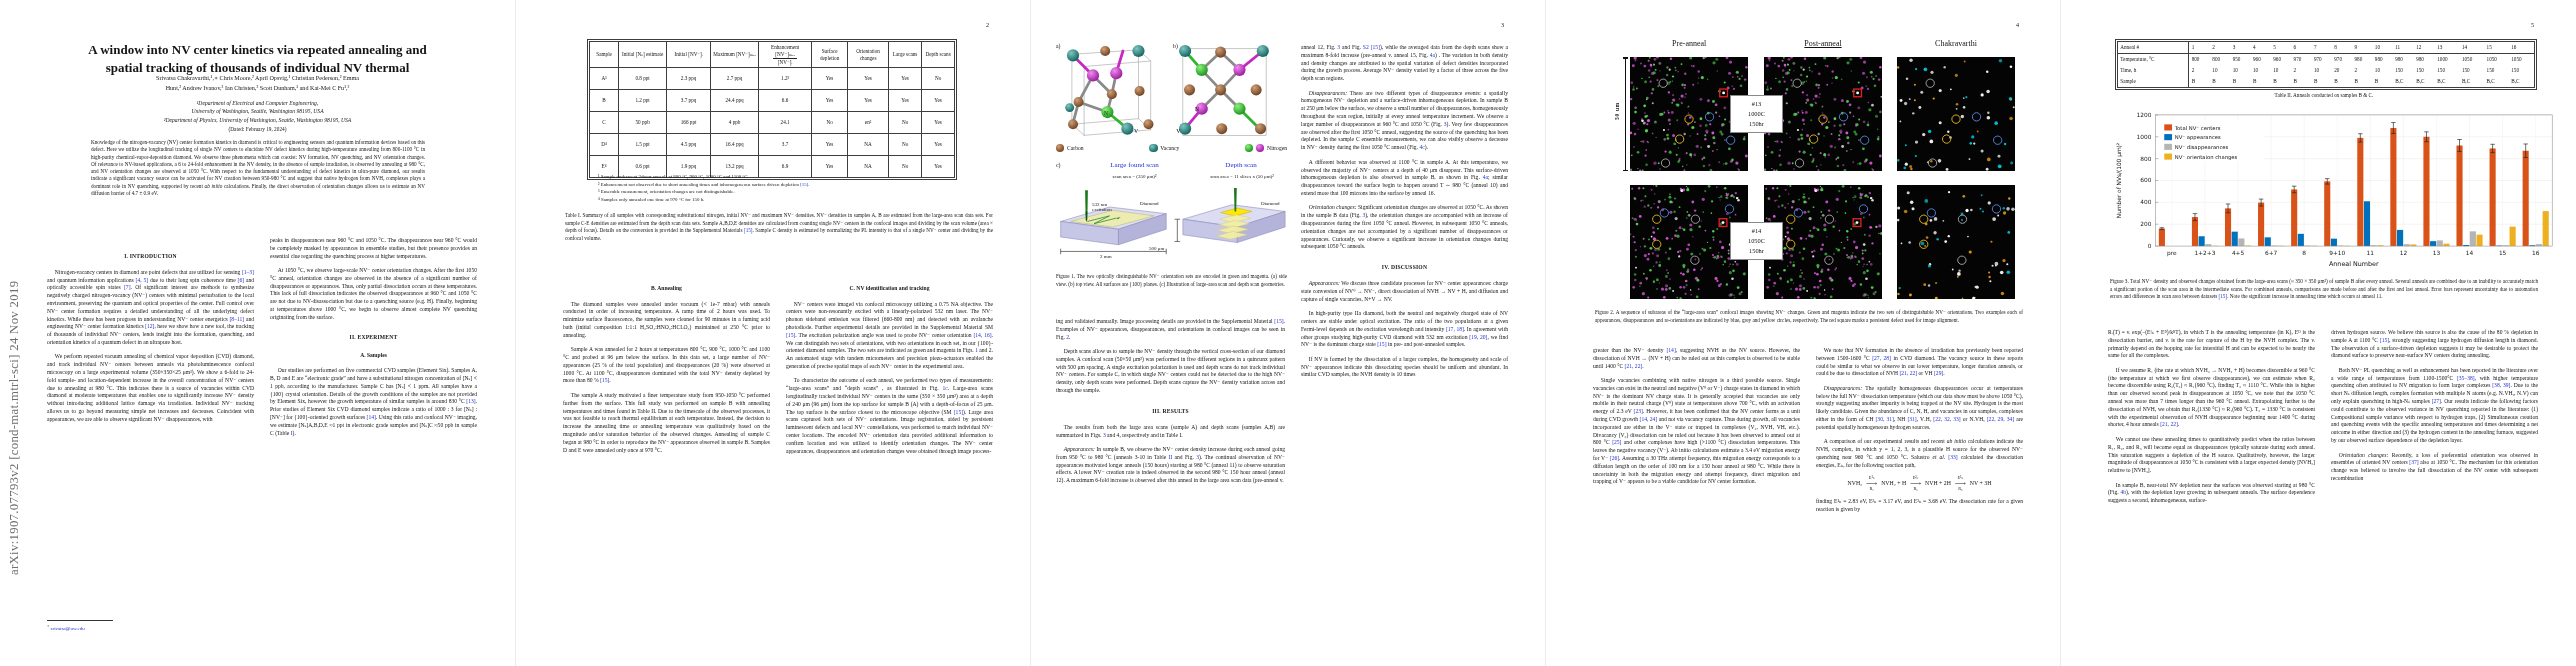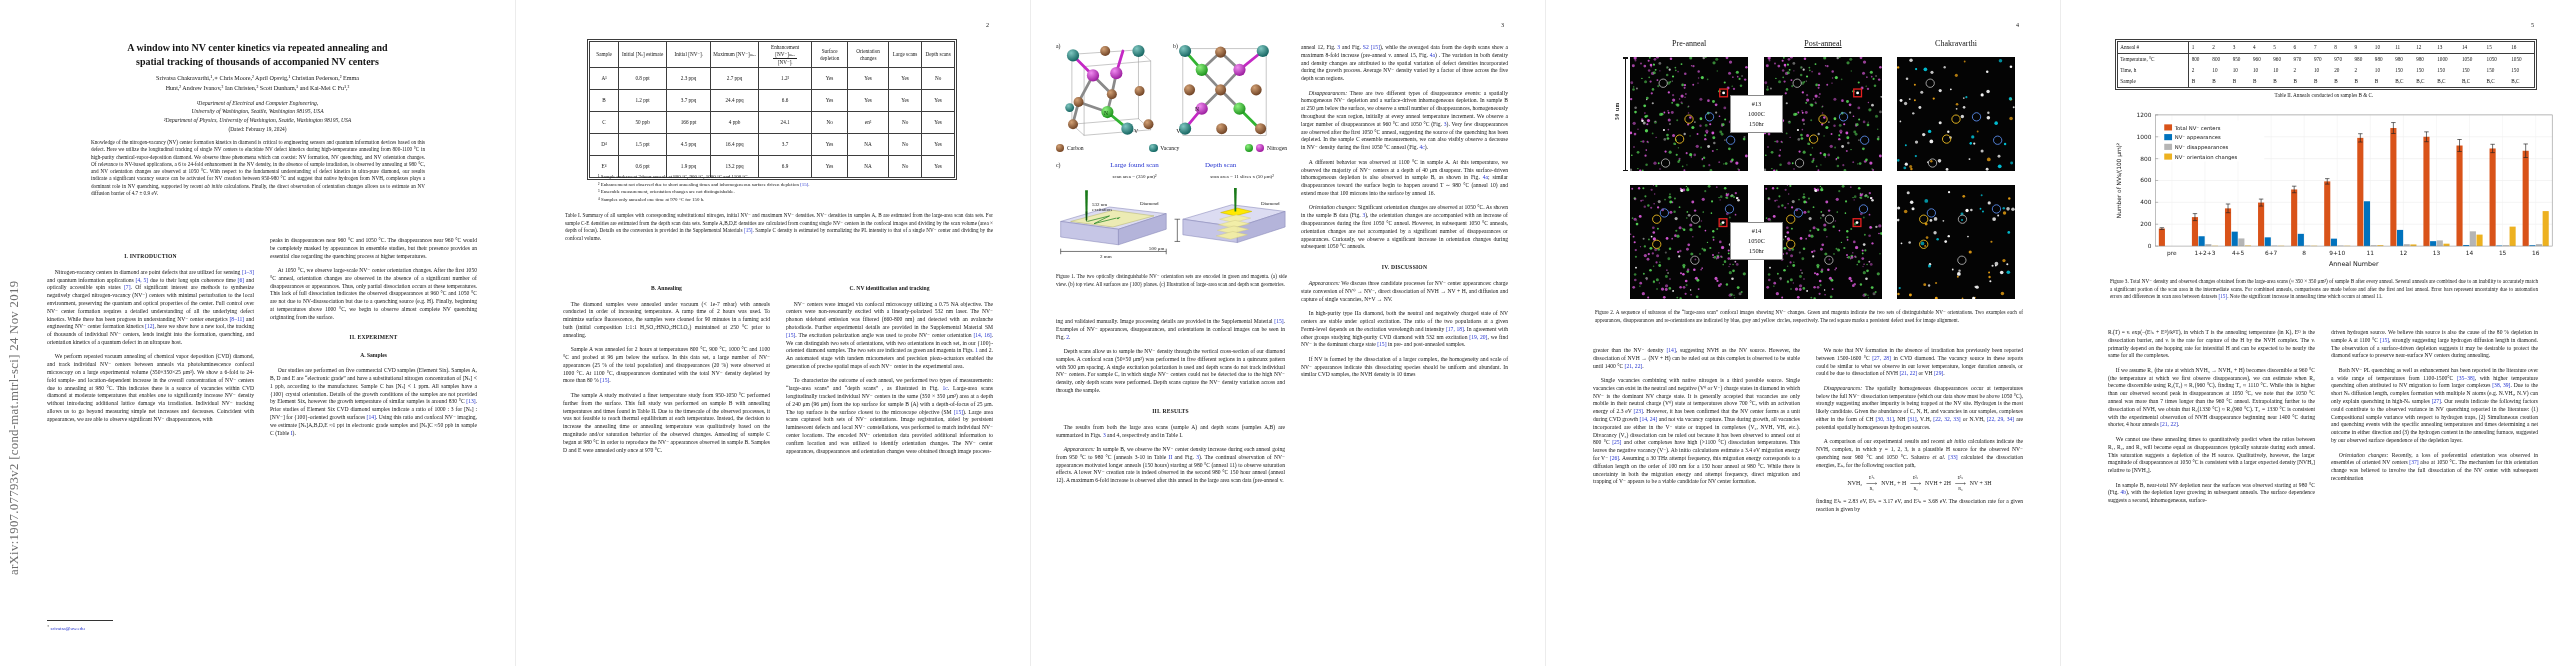--- a/index.html
+++ b/index.html
@@ -3,21 +3,21 @@
 <meta charset="utf-8">
 <style>
   html,body{margin:0;padding:0;background:#ffffff;}
   body{width:2576px;height:667px;overflow:hidden;font-family:"Liberation Serif","DejaVu Serif",serif;color:#151515;}
   .strip{display:flex;width:2576px;height:667px;}
   .page{position:relative;flex:0 0 515px;width:515px;height:667px;background:#fff;overflow:hidden;}
   .page+.page{border-left:0.6px solid #ececec;box-sizing:border-box;}
   .pagenum{position:absolute;top:22px;left:470px;font-size:6.1px;}
   
   .watermark{position:absolute;top:208px;left:6.7px;height:439px;writing-mode:vertical-rl;transform:rotate(180deg);font-size:12.8px;color:#6f6f6f;text-align:center;letter-spacing:0.3px;}
-  .title{position:absolute;top:41px;left:33px;width:449px;margin:0;text-align:center;font-size:10px;font-weight:600;line-height:1.38;}
+  .title{position:absolute;top:41px;left:33px;width:449px;margin:0;text-align:center;font-size:13px;font-weight:600;line-height:1.38;}
   .authors{position:absolute;top:74px;left:33px;width:449px;text-align:center;font-size:6.1px;line-height:1.62;}
   .affils{position:absolute;top:99px;left:33px;width:449px;text-align:center;font-style:italic;font-size:5.6px;line-height:1.5;}
   .dated{position:absolute;top:126px;left:33px;width:449px;text-align:center;font-size:5.3px;}
   .abstract{position:absolute;top:139px;left:91px;width:334px;margin:0;font-size:5.2px;line-height:7.3px;text-align:justify;}
   
   .col{position:absolute;width:207px;font-size:5.6px;line-height:7.8px;text-align:justify;}
   .colL{left:47px;} .colR{left:270px;}
   .p{margin:0 0 6.7px 0;text-indent:7.8px;}
   .noind{text-indent:0;}
   .sech{font-size:5.6px;font-weight:700;text-align:center;margin:2.2px 0 7.8px 0;letter-spacing:0.2px;}
@@ -70,21 +70,21 @@
   
   .fig3{position:absolute;top:107px;left:51px;width:448px;height:167px;}
 </style>
 </head>
 <body>
 
 <div class="strip">
 
   <section class="page">
     <div class="watermark">arXiv:1907.07793v2  [cond-mat.mtrl-sci]  24 Nov 2019</div>
-    <h1 class="title"><span>A window into NV center kinetics via repeated annealing and</span><br><span>spatial tracking of thousands of accompanied NV centers</span></h1>
+    <h1 class="title"><span>A window into NV center kinetics via repeated annealing and</span><br><span>spatial tracking of thousands of individual NV thermal</span></h1>
     <div class="authors"><span>Srivatsa Chakravarthi,¹,∗ Chris Moore,² April Opsvig,¹ Christian Pederson,² Emma</span><br><span>Hunt,² Andrew Ivanov,² Ian Christen,² Scott Dunham,¹ and Kai-Mei C Fu¹,²</span></div>
     <div class="affils">
       <span>¹Department of Electrical and Computer Engineering,</span><br>
       <span>University of Washington, Seattle, Washington 98195, USA</span><br>
       <span>²Department of Physics, University of Washington, Seattle, Washington 98195, USA</span>
     </div>
     <div class="dated">(Dated: February 19, 2024)</div>
     <p class="abstract">Knowledge of the nitrogen-vacancy (NV) center formation kinetics in diamond is critical to engineering sensors and quantum information devices based on this defect. Here we utilize the longitudinal tracking of single NV centers to elucidate NV defect kinetics during high-temperature annealing from 800-1100 °C in high-purity chemical-vapor-deposition diamond. We observe three phenomena which can coexist: NV formation, NV quenching, and NV orientation changes. Of relevance to NV-based applications, a 6 to 24-fold enhancement in the NV density, in the absence of sample irradiation, is observed by annealing at 980 °C, and NV orientation changes are observed at 1050 °C. With respect to the fundamental understanding of defect kinetics in ultra-pure diamond, our results indicate a significant vacancy source can be activated for NV creation between 950-980 °C and suggest that native hydrogen from NVHᵧ complexes plays a dominant role in NV quenching, supported by recent <i>ab initio</i> calculations. Finally, the direct observation of orientation changes allows us to estimate an NV diffusion barrier of 4.7 ± 0.9 eV.</p>
     <div class="col colL" style="top:251px;">
       <h2 class="sech">I.   INTRODUCTION</h2>
@@ -301,21 +301,21 @@
             <span>Vacancy</span>
           </span>
         <span class="legit">
             <span class="ball b-n"></span>
             <span class="ball b-m"></span>
             <span>Nitrogen</span>
           </span>
       </div>
       <span class="f1lbl" style="top:121px;left:0;">c)</span>
       <span class="scantitle" style="top:120px;left:34px;width:89px;text-align:center;">Large found scan</span>
-      <span class="scantitle" style="top:120px;left:149px;width:72px;">Depth scan</span>
+      <span class="scantitle" style="top:120px;left:149px;width:72px;text-align:center;">Depth scan</span>
       <span class="scanarea" style="position:absolute;top:133px;left:23px;width:111px;text-align:center;">scan area = (350 μm)²</span>
       <span class="scanarea" style="position:absolute;top:133px;left:136px;width:100px;text-align:center;">scan area = 11 slices x (50 μm)²</span>
 
       <svg width="231" height="75" style="position:absolute;top:146px;left:0;" viewBox="0 0 415 135">
 
         <g>
           <polygon points="8,62 96,36 198,48 112,76" fill="#dcdcf2" stroke="#8888b8" stroke-width="1"></polygon>
           <polygon points="8,62 112,76 112,104 8,90" fill="#c6c6e6" stroke="#8888b8" stroke-width="1"></polygon>
           <polygon points="112,76 198,48 198,76 112,104" fill="#b4b4da" stroke="#8888b8" stroke-width="1"></polygon>
           <polygon points="26,62 102,42 176,52 102,72" fill="#ecebb4" stroke="#b8b870" stroke-width="1"></polygon>

